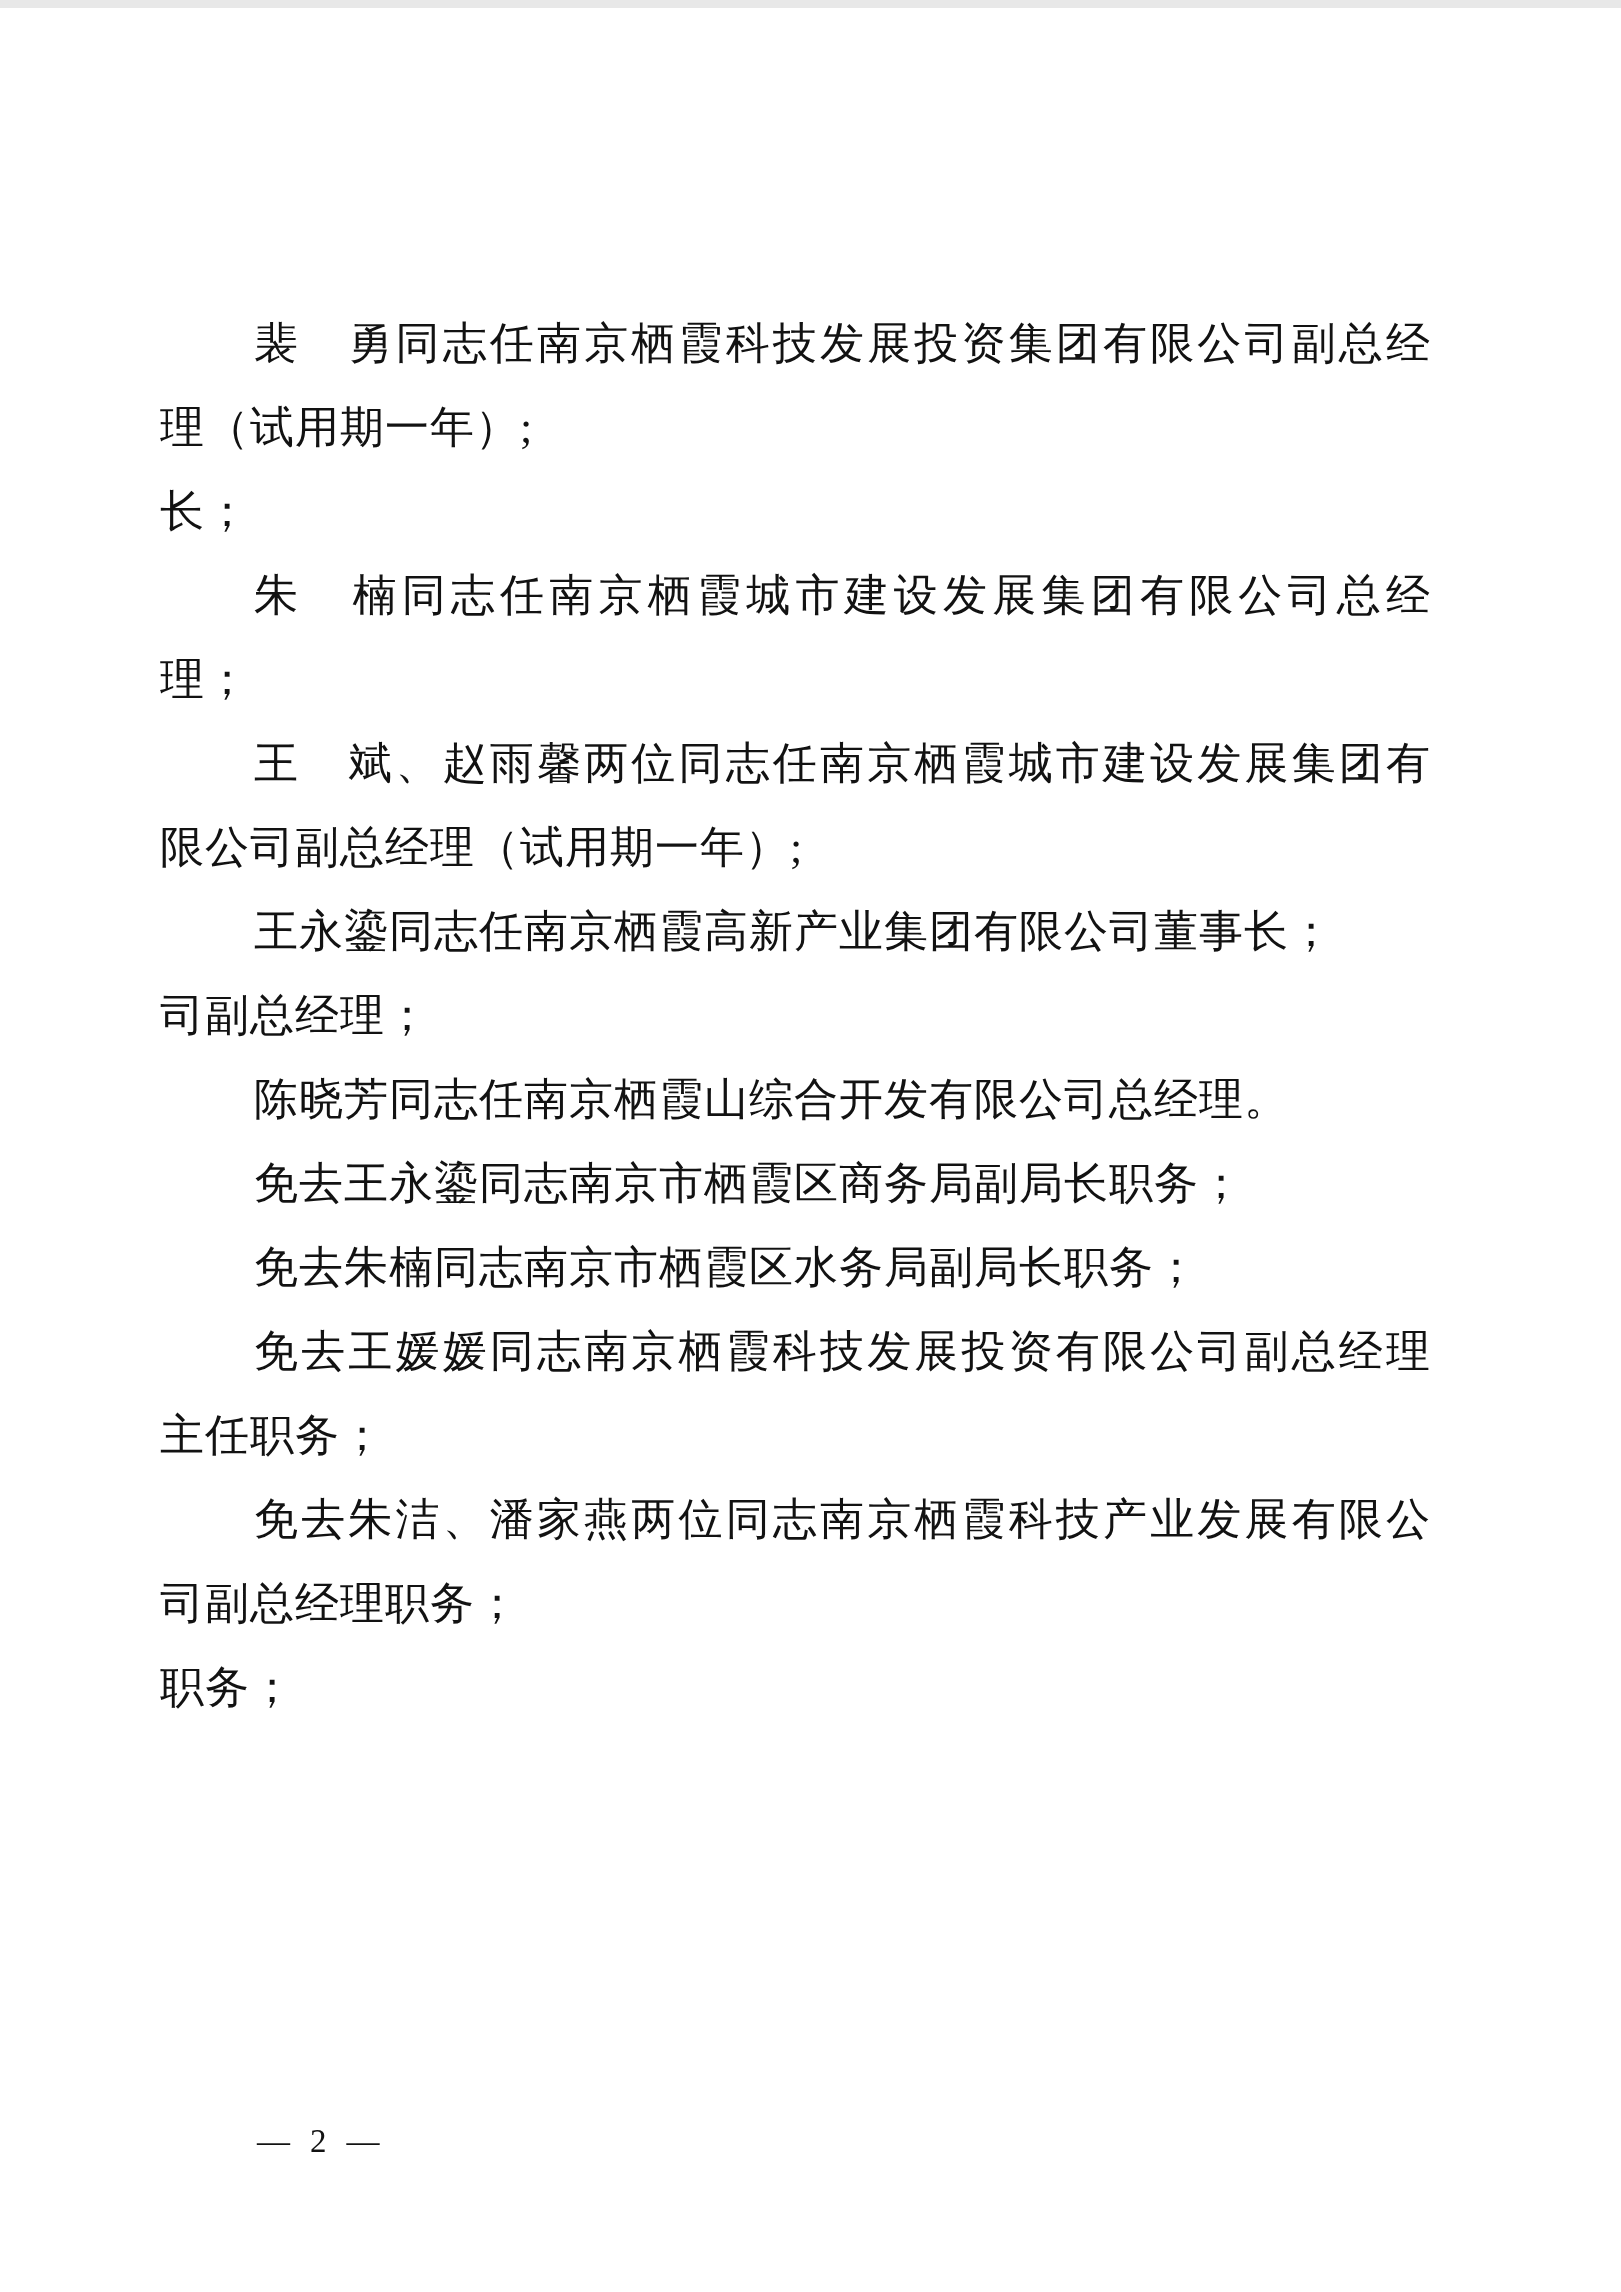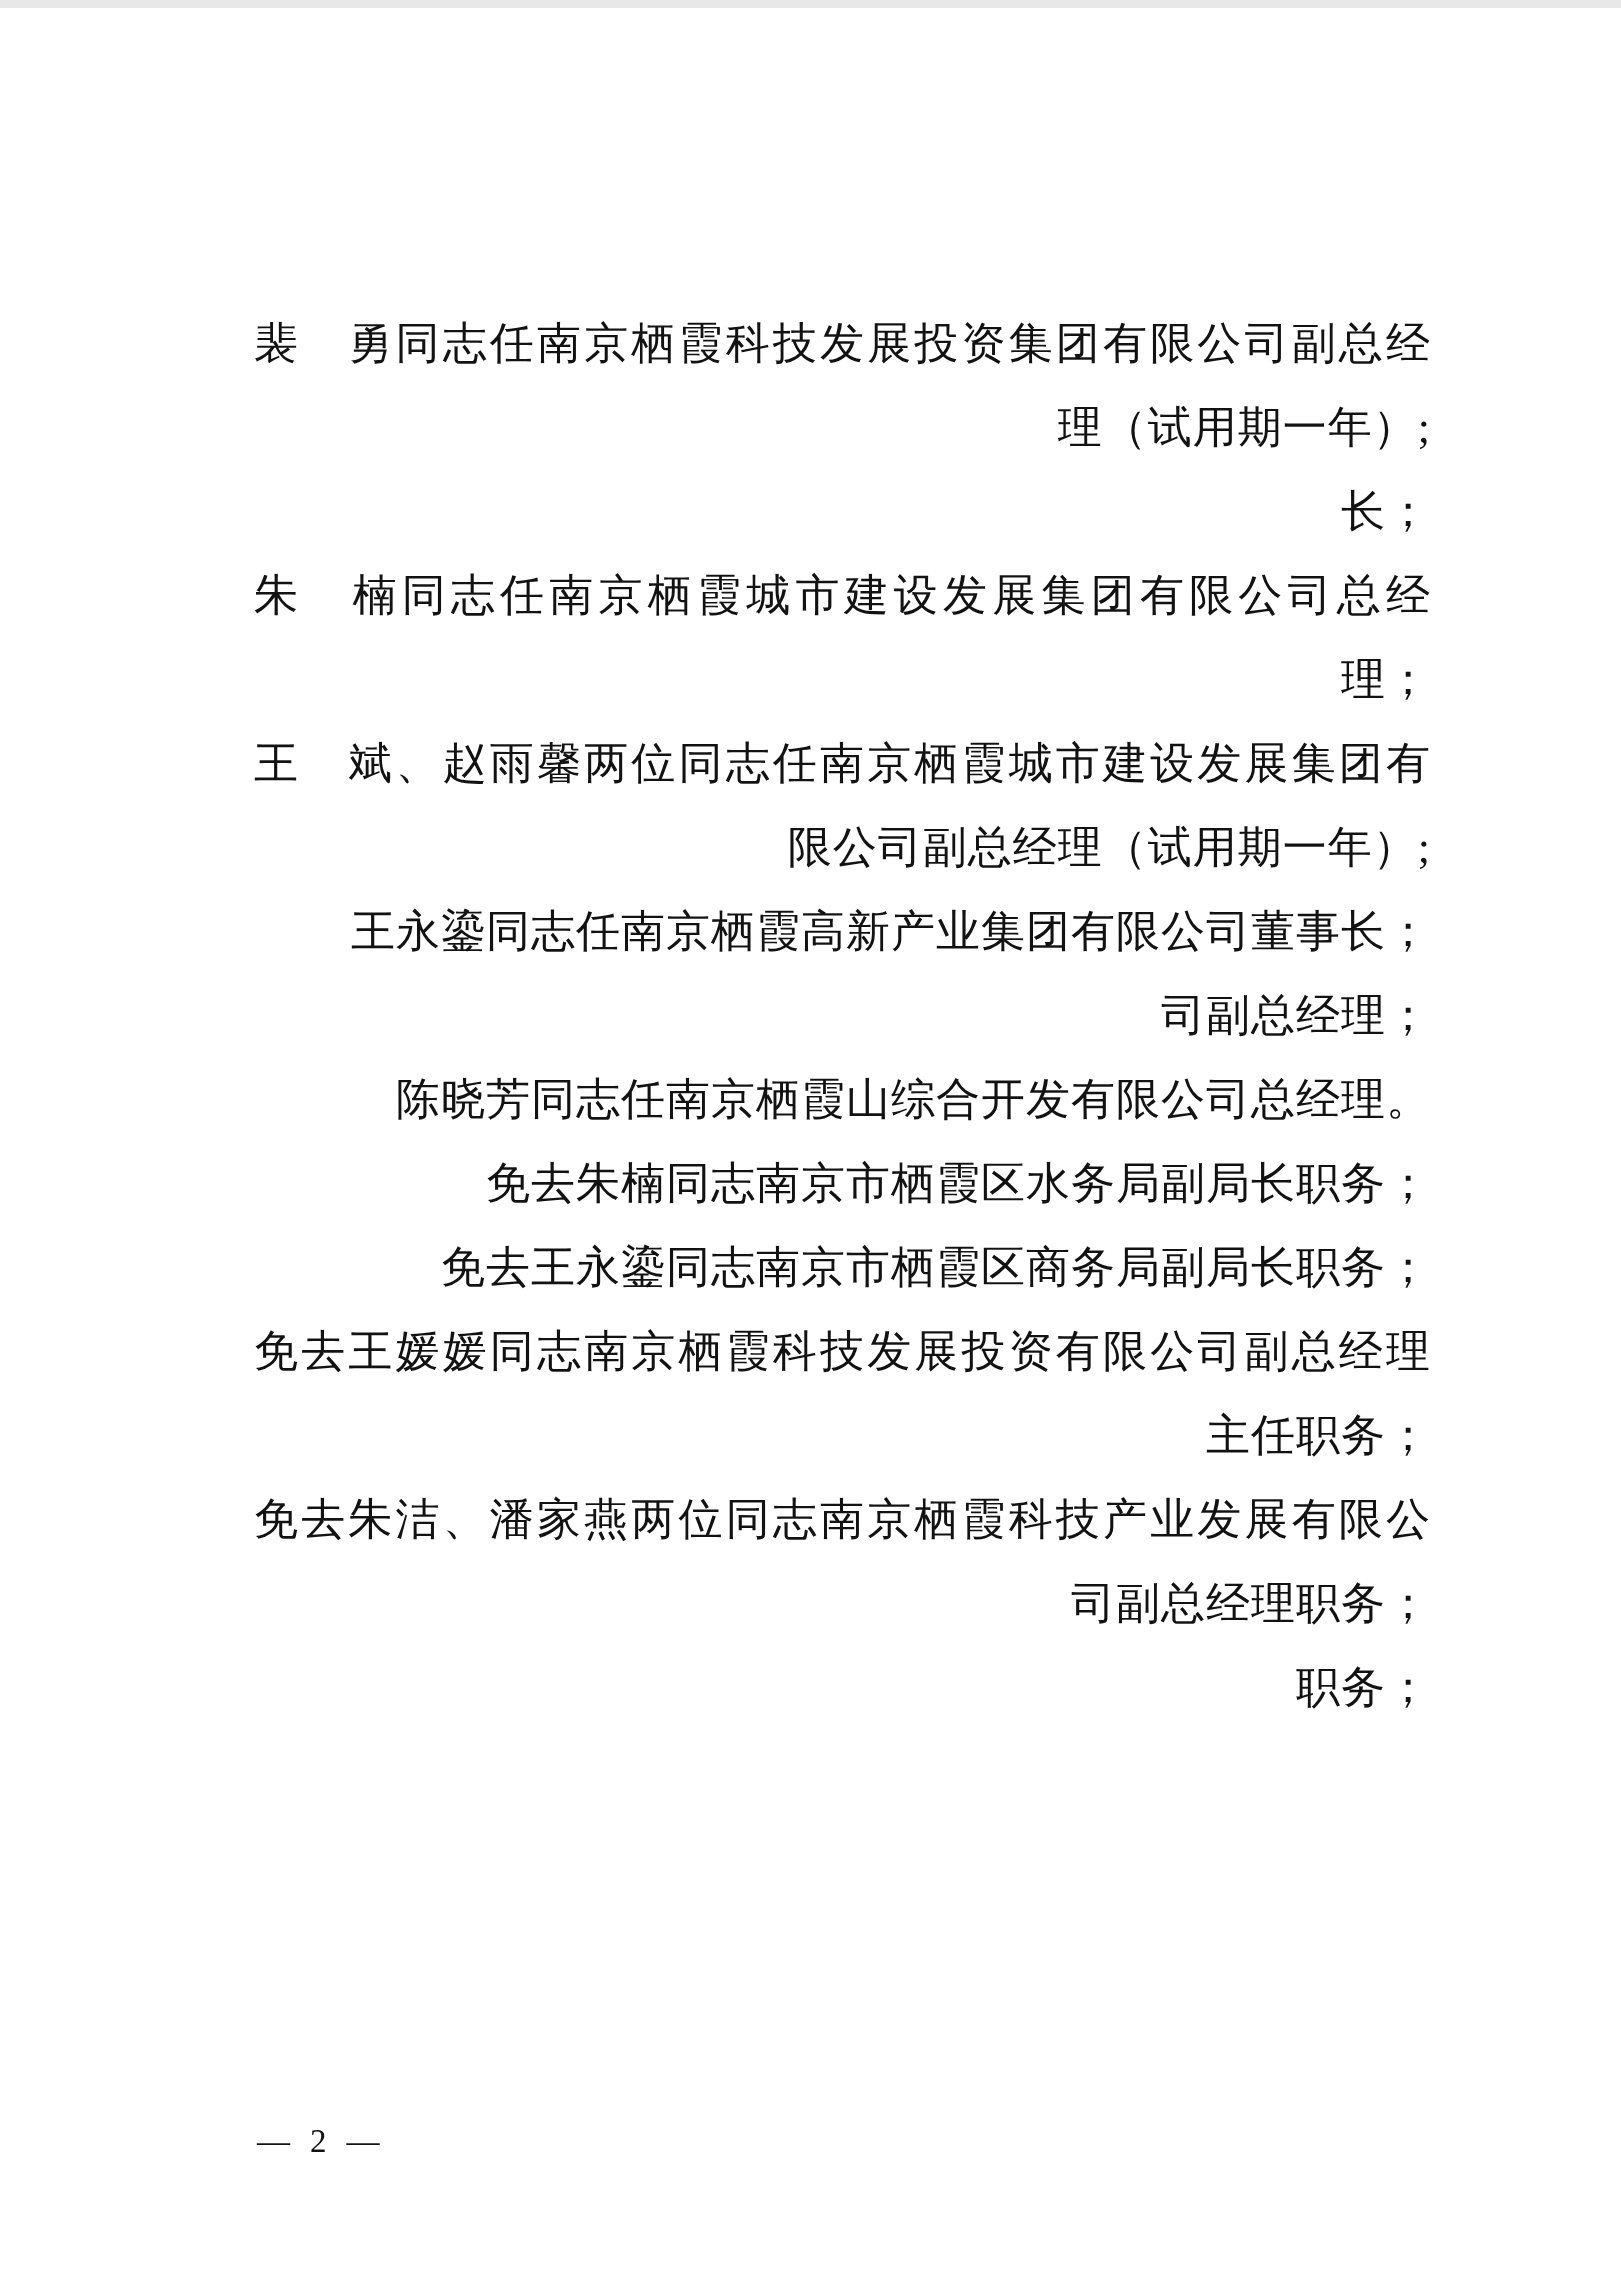--- a/index.html
+++ b/index.html
@@ -22,21 +22,21 @@
     left: 160px;
     top: 294px;
     width: 1271px;
   }
   .line {
     height: 84px;
     line-height: 84px;
     font-size: 44px;
     letter-spacing: 1px;
     white-space: nowrap;
-    text-align: right;
+    text-align: left;
   }
   .line.indent {
     text-indent: 94px;
   }
   .line.full {
     text-align: justify;
     text-align-last: justify;
   }
   .footer {
     position: absolute;
@@ -55,22 +55,22 @@
       <div class="line indent full">裴　勇同志任南京栖霞科技发展投资集团有限公司副总经</div>
       <div class="line">理（试用期一年）;</div>
       <div class="line">长；</div>
       <div class="line indent full">朱　楠同志任南京栖霞城市建设发展集团有限公司总经</div>
       <div class="line">理；</div>
       <div class="line indent full">王　斌、赵雨馨两位同志任南京栖霞城市建设发展集团有</div>
       <div class="line">限公司副总经理（试用期一年）;</div>
       <div class="line indent">王永鎏同志任南京栖霞高新产业集团有限公司董事长；</div>
       <div class="line">司副总经理；</div>
       <div class="line indent">陈晓芳同志任南京栖霞山综合开发有限公司总经理。</div>
+      <div class="line indent">免去王永鎏同志南京市栖霞区商务局副局长职务；</div>
       <div class="line indent">免去朱楠同志南京市栖霞区水务局副局长职务；</div>
-      <div class="line indent">免去王永鎏同志南京市栖霞区商务局副局长职务；</div>
       <div class="line indent full">免去王媛媛同志南京栖霞科技发展投资有限公司副总经理</div>
       <div class="line">主任职务；</div>
       <div class="line indent full">免去朱洁、潘家燕两位同志南京栖霞科技产业发展有限公</div>
       <div class="line">司副总经理职务；</div>
       <div class="line">职务；</div>
     </div>
   <div class="footer">— 2 —</div>
 </div>
 
 

